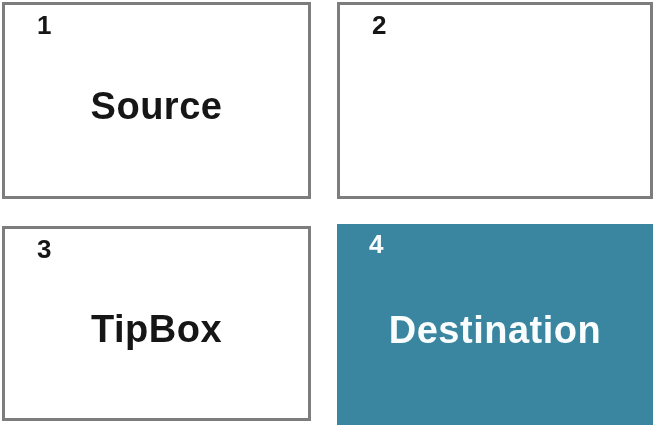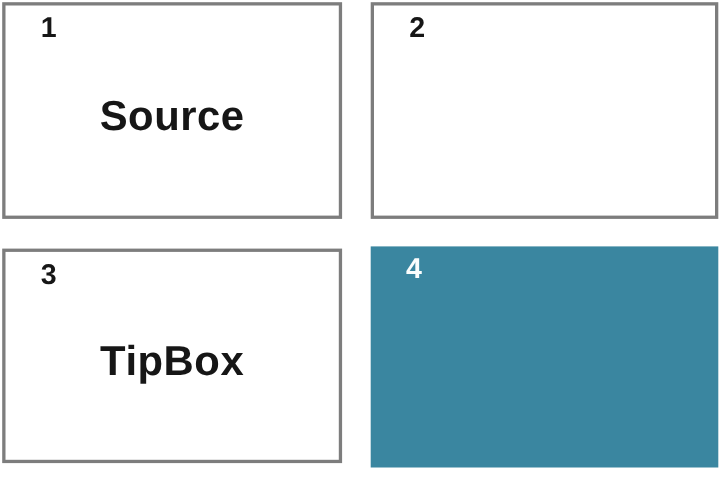--- a/index.html
+++ b/index.html
@@ -67,15 +67,16 @@
     <span class="cell-number">2</span>
   </div>
 
   <div class="cell pos-3">
     <span class="cell-number">3</span>
     <span class="cell-label">TipBox</span>
   </div>
 
   <div class="cell pos-4 selected">
     <span class="cell-number">4</span>
+    <span class="cell-label">Destination</span>
   </div>
 
 </div>
 
 </body></html>

